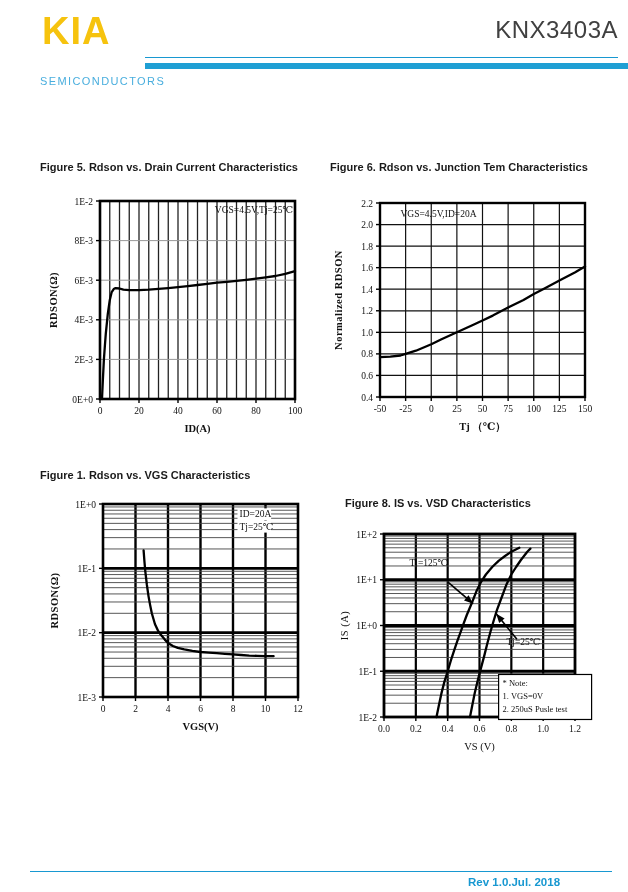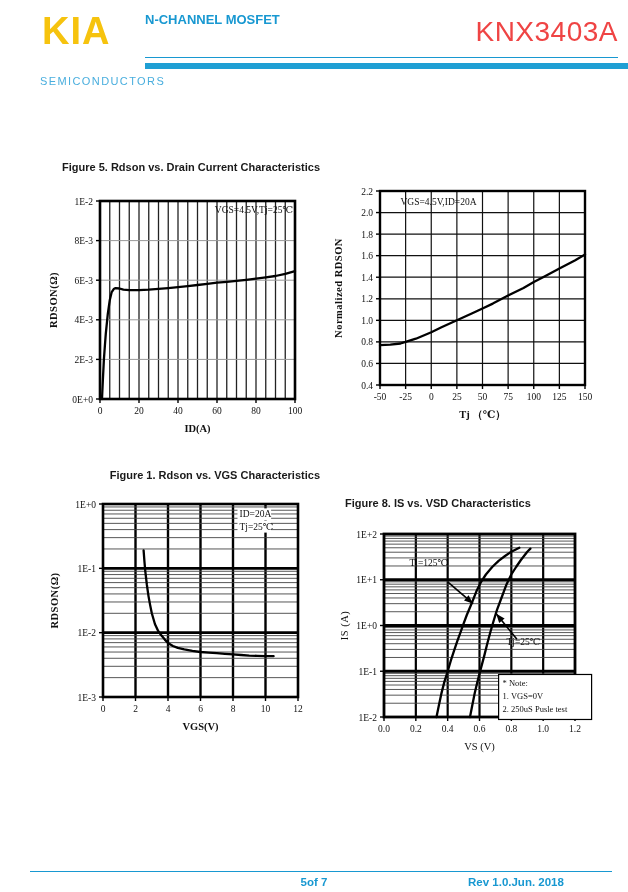--- a/index.html
+++ b/index.html
@@ -4,49 +4,48 @@
 <style>
   * { margin:0; padding:0; box-sizing:border-box; }
   html,body { background:#fff; }
   body { width:628px; height:892px; position:relative; font-family:"Liberation Sans", sans-serif; overflow:hidden; }
   .page { position:absolute; left:0; top:0; width:628px; height:892px; background:#ffffff; }
 
   
   .logo { position:absolute; left:42px; top:10px; font-size:38px; font-weight:800; color:#f6c30e; letter-spacing:1px; }
   .logo-sub { position:absolute; left:40px; top:75px; font-size:11px; color:#49aede; letter-spacing:1.4px; }
   .ratings { position:absolute; left:145px; top:11px; color:#1898d1; font-weight:700; font-size:13px; line-height:17px; }
-  .pn { position:absolute; right:10px; top:16px; font-size:28px; color:#ef4444; letter-spacing:0.5px; }
+  .pn { position:absolute; right:10px; top:16px; font-size:24px; color:#404040; letter-spacing:0.5px; }
   .rule-thin { position:absolute; left:145px; right:10px; top:57px; height:1px; background:#1898d1; }
   .rule-thick { position:absolute; left:145px; right:0px; top:63px; height:6px; background:#1f9fd4; }
 
   
   .figure { position:absolute; width:280px; }
   #fig5 { left:40px; top:161px; }
   #fig6 { left:330px; top:161px; }
   #fig7 { left:40px; top:469px; }
   #fig8 { left:330px; top:469px; }
-  .fig-title { font-size:11px; font-weight:700; color:#1a1a1a; text-align:right; white-space:nowrap; }
+  .fig-title { font-size:11px; font-weight:700; color:#1a1a1a; text-align:left; white-space:nowrap; }
   #fig8 .fig-title { text-align:left; padding-left:15px;margin-top:28px; }
   .plot-host { display:block; }
   svg text { font-family:"Liberation Serif","DejaVu Serif",serif; fill:#111; }
 
   
   .footer-line { position:absolute; left:30px; right:16px; top:871px; height:1px; background:#1898d1; }
   .footer-page { position:absolute; left:0; width:628px; top:876px; text-align:center; font-size:11.5px; font-weight:700; color:#1898d1; }
   .footer-rev  { position:absolute; left:468px; top:876px; font-size:11.5px; font-weight:700; color:#1898d1; }
 </style>
 </head>
 <body>
 
 <div class="page">
 
   <div class="logo">KIA</div>
   <div class="logo-sub">SEMICONDUCTORS</div>
   <div class="ratings">
-    <div>N-CHANNEL MOSFET</div>
   </div>
   <div class="pn">KNX3403A</div>
   <div class="rule-thin"></div>
   <div class="rule-thick"></div>
 
   <div class="figure" id="fig5">
     <div class="fig-title">Figure 5. Rdson vs. Drain Current Characteristics</div>
     <span class="plot-host" style="margin-top: 16px;"><svg width="270" height="258" viewBox="0 0 270 258">
           <line x1="69.75" y1="12" x2="69.75" y2="210" stroke-width="1.3" stroke="#222"></line>
           <line x1="79.5" y1="12" x2="79.5" y2="210" stroke-width="1.3" stroke="#222"></line>
@@ -97,20 +96,21 @@
           <line x1="56" y1="12" x2="60" y2="12" stroke-width="1.4" stroke="#000"></line>
           <text x="53" y="15.5" text-anchor="end" font-size="9.5">1E-2</text>
           <text x="157.5" y="243" text-anchor="middle" font-size="10.5" font-weight="700">ID(A)</text>
           <text x="0" y="0" text-anchor="middle" font-size="10.5" font-weight="700" letter-spacing="0.5" transform="translate(17,111) rotate(-90)">RDSON(Ω)</text>
           <polyline points="62.0,210.0 62.9,190.2 63.9,170.4 64.9,156.5 65.8,144.7 67.8,124.9 69.8,111.0 71.7,103.1 73.7,100.1 75.6,99.1 79.5,99.5 83.4,100.7 89.3,101.1 99.0,101.1 108.8,100.7 118.5,99.9 128.3,99.1 138.0,98.1 147.8,97.1 157.5,96.0 167.3,94.8 177.0,93.6 186.8,92.8 196.5,91.8 206.3,90.8 216.0,89.6 225.8,88.4 235.5,87.0 245.3,84.9 255.0,82.1" fill="none" stroke="#000000" stroke-width="2.3" stroke-linejoin="round" stroke-linecap="round"></polyline>
           <text x="253.05" y="23.879999999999995" text-anchor="end" font-size="9.5">VGS=4.5V,Tj=25℃</text>
         </svg></span>
   </div>
 
   <div class="figure" id="fig6">
+    <div class="fig-title">Figure 6. Rdson vs. Junction Tem Characteristics</div>
     <span class="plot-host" style="margin-top: 16px;"><svg width="270" height="258" viewBox="0 0 270 258">
           <line x1="75.625" y1="14" x2="75.625" y2="208" stroke-width="1.2" stroke="#111"></line>
           <line x1="101.25" y1="14" x2="101.25" y2="208" stroke-width="1.2" stroke="#111"></line>
           <line x1="126.875" y1="14" x2="126.875" y2="208" stroke-width="1.2" stroke="#111"></line>
           <line x1="152.5" y1="14" x2="152.5" y2="208" stroke-width="1.2" stroke="#111"></line>
           <line x1="178.125" y1="14" x2="178.125" y2="208" stroke-width="1.2" stroke="#111"></line>
           <line x1="203.75" y1="14" x2="203.75" y2="208" stroke-width="1.2" stroke="#111"></line>
           <line x1="229.375" y1="14" x2="229.375" y2="208" stroke-width="1.2" stroke="#111"></line>
           <line x1="50" y1="186.44444444444443" x2="255" y2="186.44444444444443" stroke-width="1.2" stroke="#111"></line>
           <line x1="50" y1="164.88888888888889" x2="255" y2="164.88888888888889" stroke-width="1.2" stroke="#111"></line>
@@ -312,16 +312,15 @@
           <line x1="186.90416666666667" y1="118.27212230162715" x2="166.2125" y2="92.82128289152375" stroke-width="1.6" stroke="#000"></line>
           <polygon points="166.2125,92.82128289152375 174.60568606334226,97.59668106404482 169.17423144220862,102.01248231620349" fill="#000"></polygon>
           <rect x="168.6" y="153.4790841485711" width="93" height="45" fill="#fff" stroke="#000" stroke-width="1.2"></rect>
           <text x="172.6" y="165.4790841485711" text-anchor="start" font-size="8.5">* Note:</text>
           <text x="172.6" y="178.4790841485711" text-anchor="start" font-size="8.5">1. VGS=0V</text>
           <text x="172.6" y="191.4790841485711" text-anchor="start" font-size="8.5">2. 250uS Pusle test</text>
         </svg></span>
   </div>
 
   <div class="footer-line"></div>
-  <div class="footer-page">5of 7</div>
-  <div class="footer-rev">Rev 1.0.Jun. 2018</div>
+  <div class="footer-rev">Rev 1.0.Jul. 2018</div>
 
 </div>
 
 </body></html>

